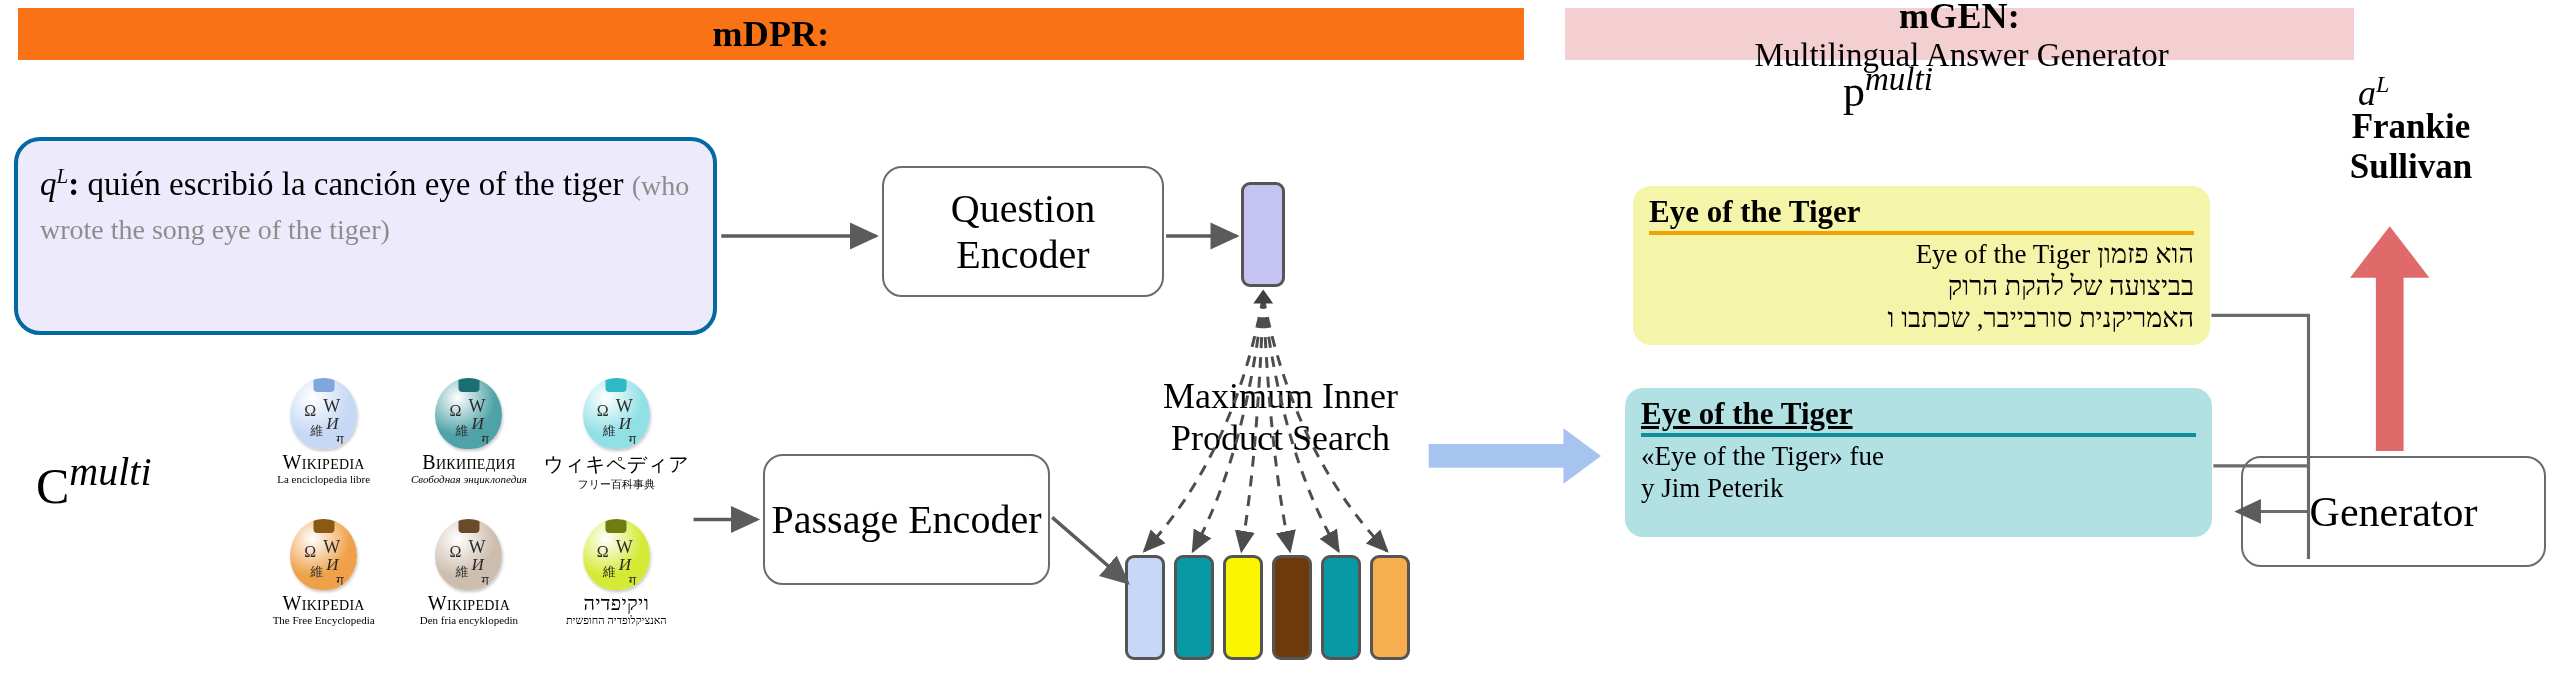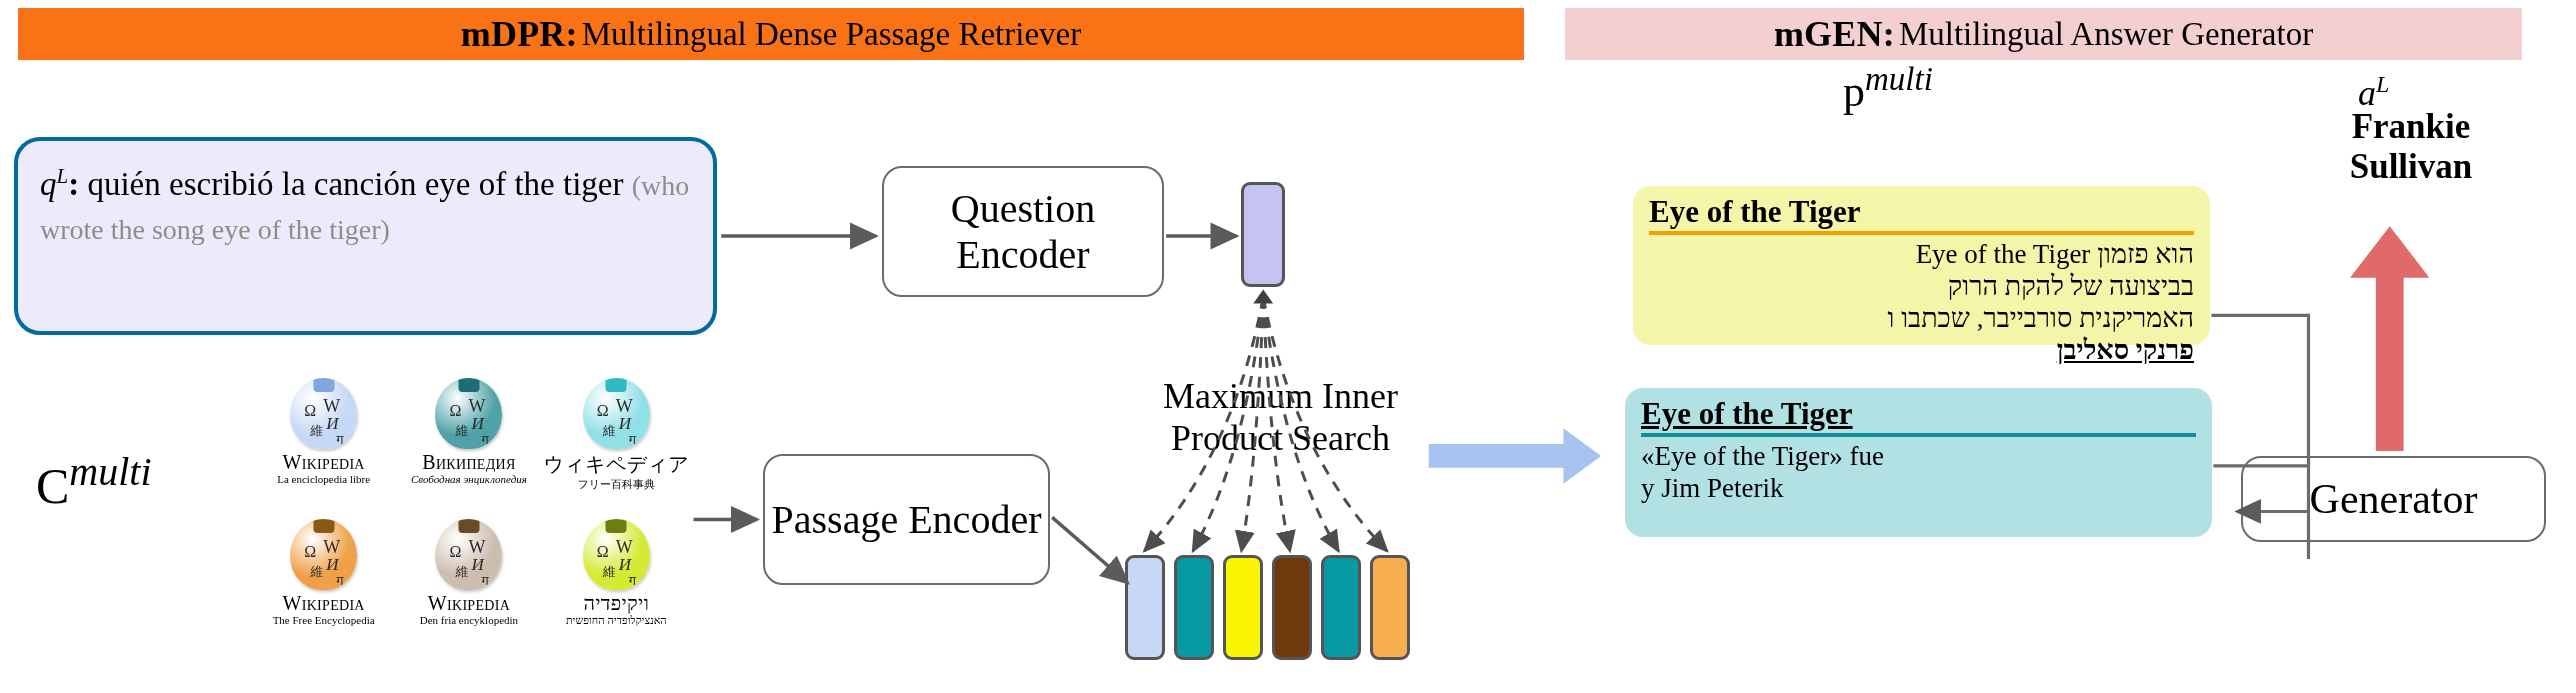--- a/index.html
+++ b/index.html
@@ -5,40 +5,40 @@
   html,body{margin:0;padding:0;background:#ffffff;}
   body{width:2576px;height:694px;position:relative;overflow:hidden;
        font-family:"Liberation Serif","DejaVu Serif",serif;color:#000;}
 
   .abs{position:absolute;}
 
   
   .banner{position:absolute;top:8px;height:52px;display:flex;align-items:center;
           justify-content:center;white-space:nowrap;}
   #banner-mdpr{left:18px;width:1506px;background:#c6d6f3;}
-  #banner-mgen{left:1565px;width:957px;background:#f4cfd2;}
+  #banner-mgen{left:1565px;width:789px;background:#f4cfd2;flex-direction:column;}
   .banner .bold{font-weight:bold;font-size:36px;letter-spacing:0.2px;}
   .banner .rest{font-size:33px;padding-left:4px;}
 
   
   #query-box{left:14px;top:137px;width:703px;height:198px;
              background:#eceafb;border:4px solid #0369a1;border-radius:26px;
              box-sizing:border-box;padding:14px 20px 0 22px;}
   #query-box .line{font-size:33px;line-height:42px;}
   .qsym{font-style:italic;}
   .qsup{font-size:21px;vertical-align:super;font-style:italic;}
   .gloss{color:#8d8d8d;font-size:28px;}
 
   
   .node{background:#fff;border:2.5px solid #6b6b6b;border-radius:20px;
         display:flex;align-items:center;justify-content:center;text-align:center;
         font-size:40px;line-height:46px;box-sizing:border-box;}
   #question-encoder{left:882px;top:166px;width:282px;height:131px;}
   #passage-encoder{left:763px;top:454px;width:287px;height:131px;}
-  #generator-box{left:2241px;top:456px;width:305px;height:86px;font-size:42px;}
+  #generator-box{left:2241px;top:456px;width:305px;height:111px;font-size:42px;}
 
   
   .vec{border:3px solid #555;border-radius:9px;box-sizing:border-box;}
   #query-vector{left:1241px;top:182px;width:44px;height:105px;background:#c4c3f2;}
   #passage-vectors{left:1125px;top:555px;display:flex;gap:9px;}
   #passage-vectors .vec{width:40px;height:105px;}
 
   
   #mips-label{left:1112px;top:375px;width:337px;text-align:center;
               font-size:36px;line-height:42px;}
@@ -92,21 +92,20 @@
   .b{font-weight:bold;}
 
   
   #wires{position:absolute;left:0;top:0;width:2576px;height:694px;pointer-events:none;}
 </style>
 </head>
 <body>
 
 <div class="banner abs" id="banner-mdpr" style="background: #f97316; text-align: center;">
   <span class="bold">mDPR:</span>
-  <span class="rest">Multilingual Dense Passage Retriever</span>
 </div>
 
 <div class="banner abs" id="banner-mgen" style="background: rgb(244, 207, 210);">
   <span class="bold">mGEN:</span>
   <span class="rest">Multilingual Answer Generator</span>
 </div>
 
 <div class="abs" id="query-box">
   <div class="line">
     <span class="qsym">q</span><span class="qsup">L</span><span class="b">:</span><span> quién escribió la canción eye of the tiger</span>
@@ -223,21 +222,20 @@
 
 <div class="abs passage" id="passage-he" style="background: rgb(244, 245, 168);">
   <div class="p-title">Eye of the Tiger</div>
   <div class="p-rule" style="background: rgb(240, 162, 2);"></div>
   <div class="p-body rtl">
     <span>הוא פזמון</span>
     <span dir="ltr">Eye of the Tiger</span>
   </div>
   <div class="p-body rtl">בביצועה של להקת הרוק</div>
   <div class="p-body rtl">האמריקנית סורבייבר, שכתבו ו</div>
-  <div class="p-body rtl b u">פרנקי סאליבן</div>
 </div>
 
 <div class="abs passage" id="passage-es" style="background: rgb(178, 225, 228);">
   <div class="p-title u">Eye of the Tiger</div>
   <div class="p-rule" style="background: rgb(14, 143, 155);"></div>
   <div class="p-body">«Eye of the Tiger» fue</div>
   <div class="p-body">y Jim Peterik</div>
 </div>
 
 <div class="abs" id="a-label">

